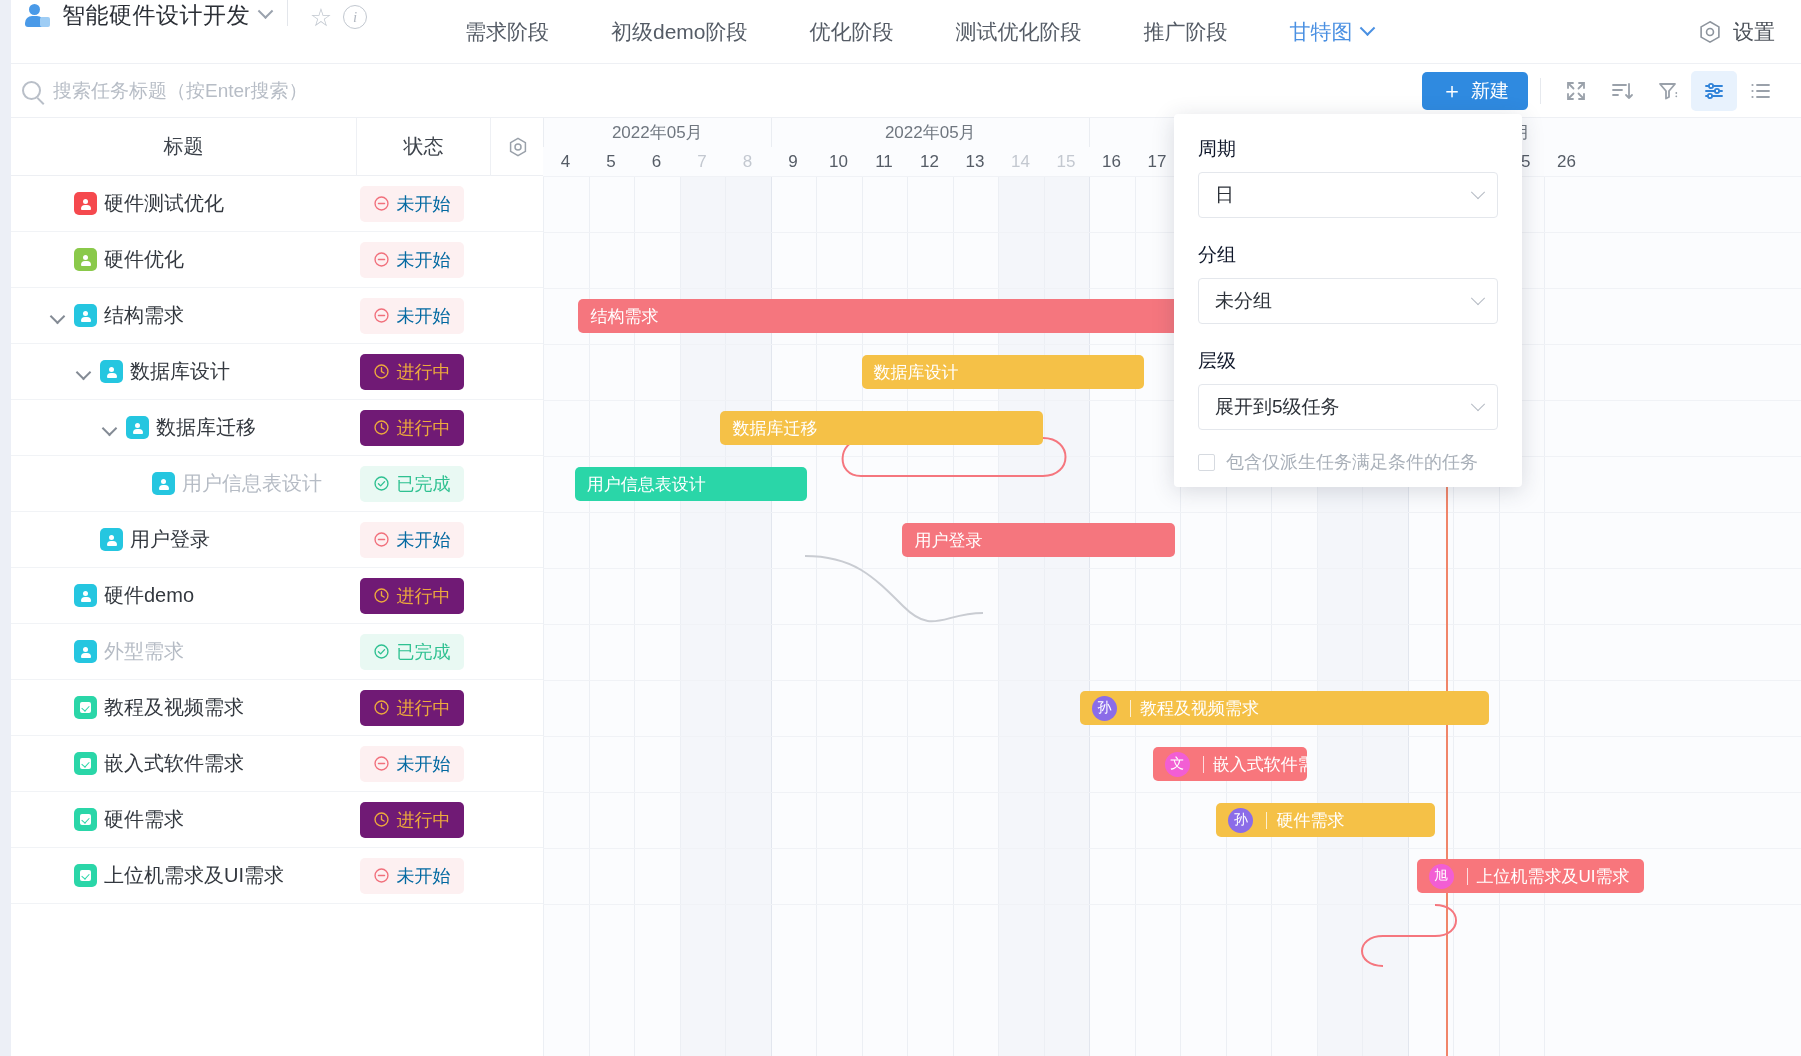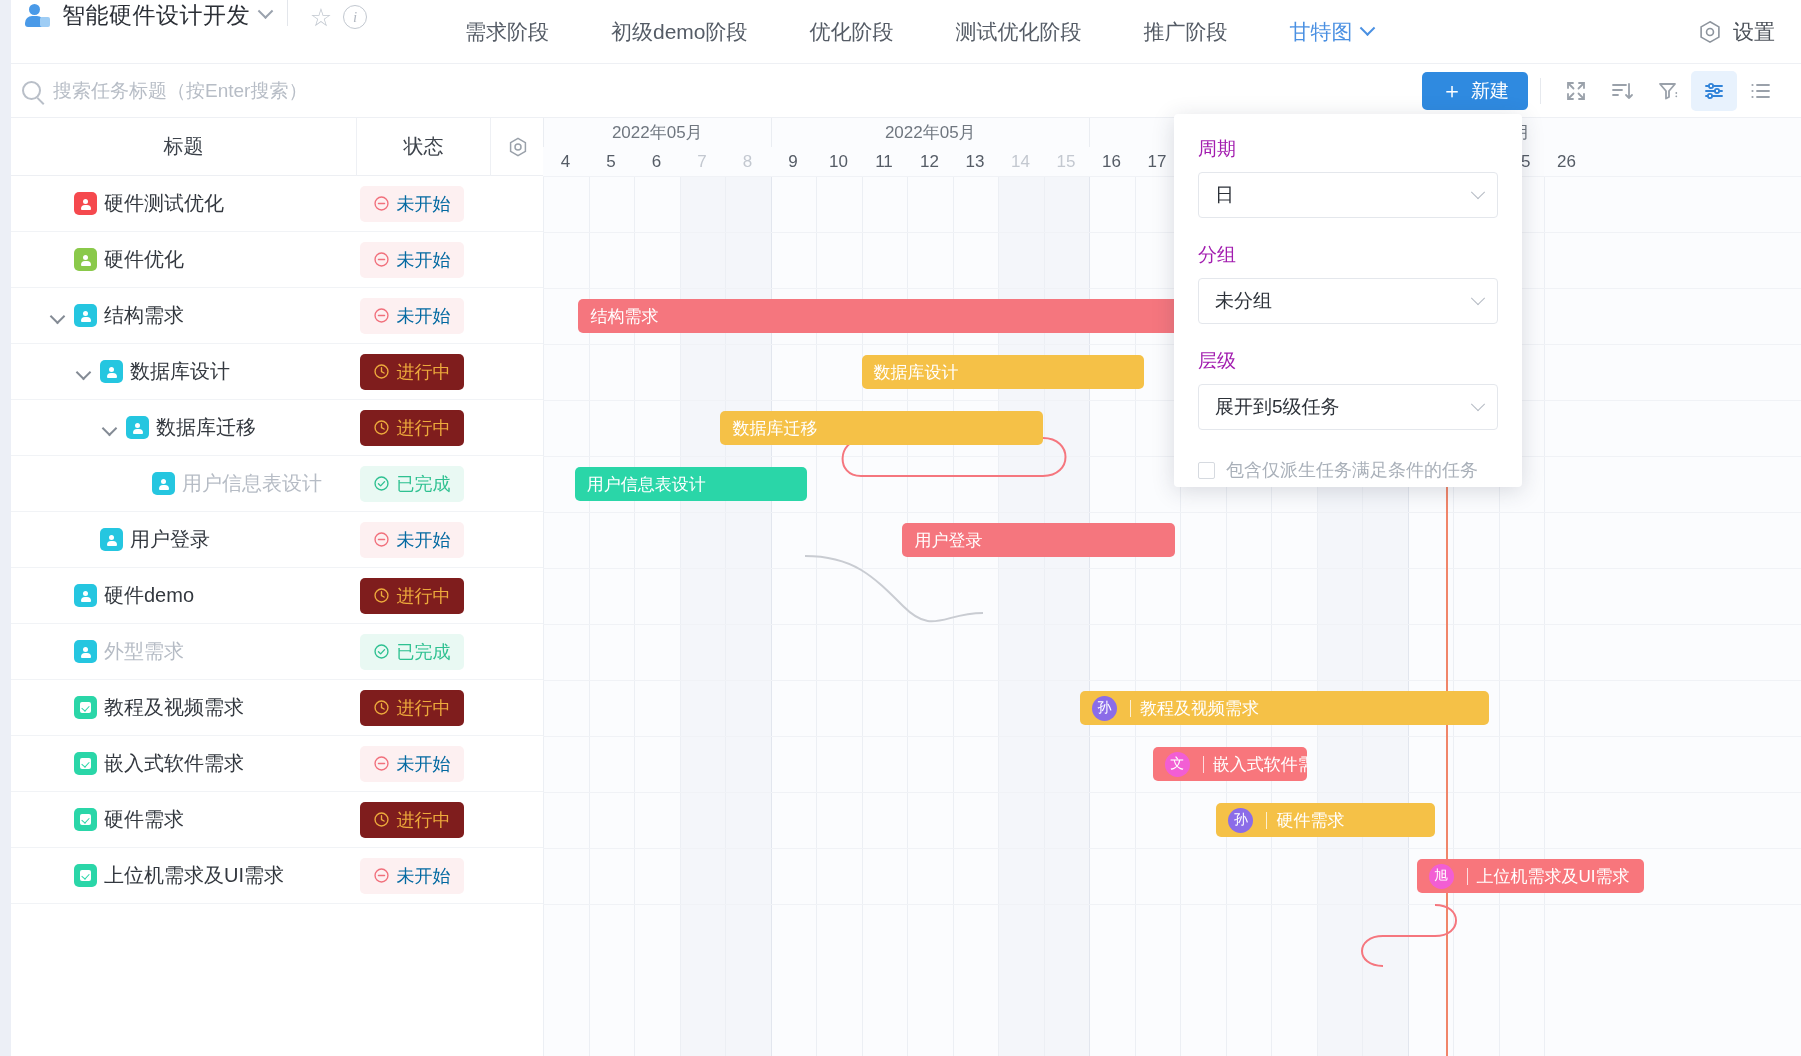--- a/index.html
+++ b/index.html
@@ -198,21 +198,21 @@
 
   .row .status-cell {
     width: 133px; display: flex; align-items: center; justify-content: center;
   }
   .pill {
     display: inline-flex; align-items: center; gap: 7px;
     padding: 6px 13px; border-radius: 5px; font-size: 18px;
     white-space: nowrap;
   }
   .pill.notstarted { background: #fdf0f1; color: #0369a1; }
-  .pill.doing      { background: #7f1d1d; color: #edaa3c; }
+  .pill.doing      { background: #701a75; color: #edaa3c; }
   .pill.done       { background: #e9f9f3; color: #2fc191; }
   .pico { width: 17px; height: 17px; flex: none; }
 
   
   .gantt {
     position: absolute; left: 543px; top: 118px;
     width: 1258px; height: 938px;
     background: #fbfcfe; overflow: hidden;
   }
   .gantt-head { position: relative; height: 58px; }
@@ -260,33 +260,33 @@
   .link-path { position: absolute; left: 0; top: 0; pointer-events: none; }
 
   
   .panel {
     position: absolute; left: 1174px; top: 114px;
     width: 348px; height: 373px;
     background: #fff; border-radius: 4px;
     box-shadow: 0 4px 22px rgba(40,50,70,.17);
     z-index: 60; padding: 22px 24px 0 24px;
   }
-  .fld-label { font-size: 19px; color: #a21caf; margin-bottom: 10px; }
+  .fld-label { font-size: 19px; color: #0f172a; margin-bottom: 10px; }
   .fld-label.second { margin-top: 24px; }
   .sel {
     height: 46px; border: 1px solid #e4e7ec; border-radius: 4px;
     display: flex; align-items: center; justify-content: space-between;
     padding: 0 14px 0 16px; font-size: 19px; color: #2c3138; cursor: pointer;
   }
   .sel .dchev {
     width: 10px; height: 10px;
     border-right: 1.8px solid #b5bbc4; border-bottom: 1.8px solid #b5bbc4;
     transform: rotate(45deg) translate(-2px,-2px);
   }
-  .cbrow { display: flex; align-items: center; gap: 11px; margin-top: 28px; cursor: pointer; }
+  .cbrow { display: flex; align-items: center; gap: 11px; margin-top: 20px; cursor: pointer; }
   .cbox {
     width: 17px; height: 17px; border: 1.6px solid #d6dae0; border-radius: 2px;
     background: #fff; flex: none;
   }
   .cblabel { font-size: 18px; color: #a9b0b9; }
 </style>
 </head>
 <body>
 
 <div id="app">

